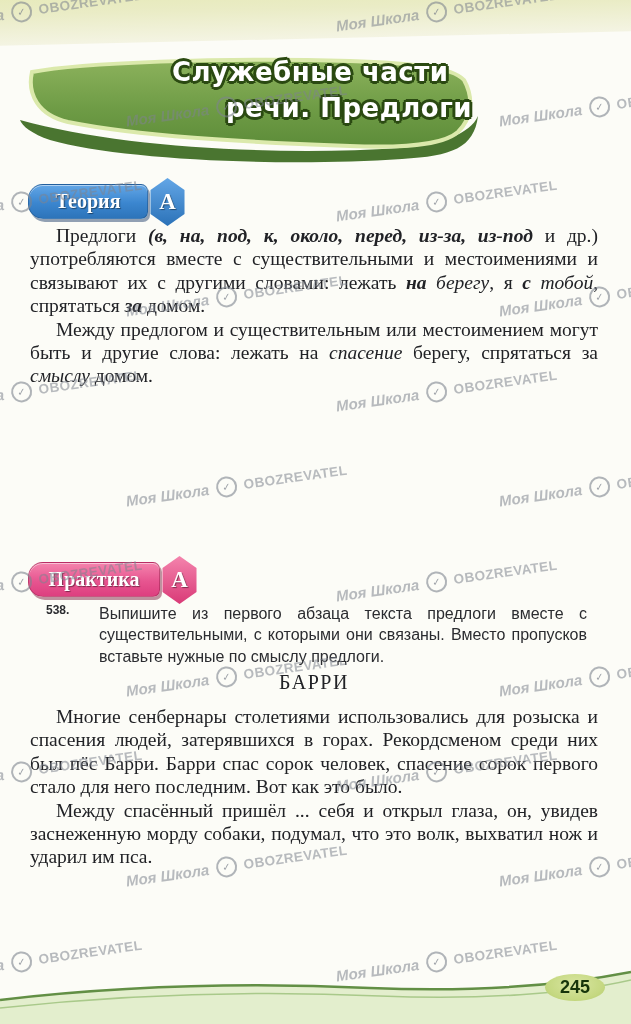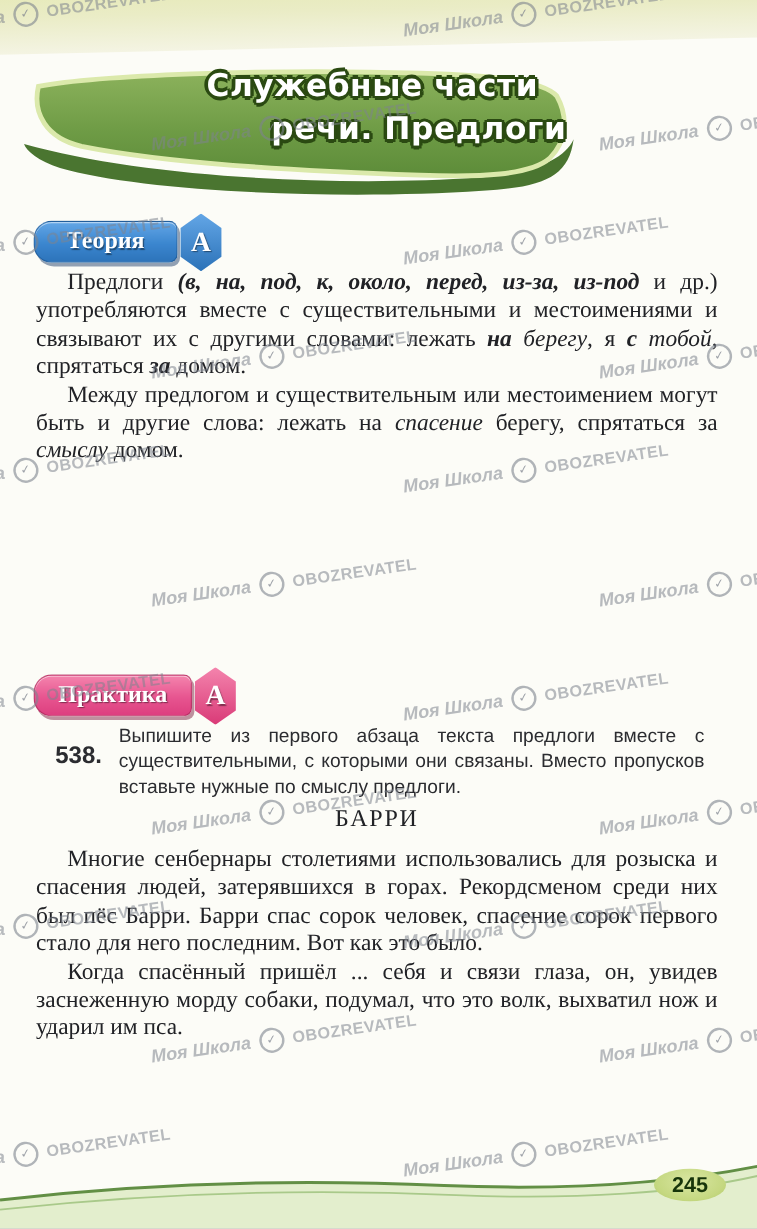--- a/index.html
+++ b/index.html
@@ -84,21 +84,21 @@
   .sg-bi{font-weight:bold; font-style:italic;}
   .theory-text{top:224px;}
   .story-text{top:705px;}
   .story-title{
     position:absolute; left:30px; top:671px; width:568px; z-index:2;
     text-align:center; font-size:20px; letter-spacing:1.5px; color:#212226;
   }
   
   .exercise{position:absolute; left:46px; top:603px; width:541px; z-index:2;
     font-family:"Liberation Sans",sans-serif; color:#2b2c30;}
-  .ex-num{position:absolute; left:0; top:16px; font-weight:bold; font-size:20px;}
+  .ex-num{position:absolute; left:0; top:0; font-weight:bold; font-size:12px;}
   .ex-body{margin-left:53px; width:488px; font-size:16px; line-height:21.4px; text-align:justify;}
   
   .footer-wave{position:absolute; left:0; bottom:0; z-index:1;}
   .page-badge{
     position:absolute; left:545px; top:974px; width:60px; height:27px; z-index:3;
     border-radius:50%;
     background:radial-gradient(ellipse at 50% 38%, #d9e6a2 0%, #c5d881 65%, #b3ca69 100%);
     display:flex; align-items:center; justify-content:center;
     font:bold 18px "Liberation Sans",sans-serif; color:#17350a;
   }
@@ -150,21 +150,21 @@
   </div>
 
   <div class="exercise">
     <span class="ex-num">538.</span>
     <div class="ex-body">Выпишите из первого абзаца текста предлоги вместе с существительными, с которыми они связаны. Вместо пропусков вставьте нужные по смыслу предлоги.</div>
   </div>
 
   <div class="story-title">БАРРИ</div>
   <div class="textblock story-text">
     <p>Многие сенбернары столетиями использовались для розыска и спасения людей, затерявшихся в горах. Рекордсменом среди них был пёс Барри. Барри спас сорок человек, спасение сорок первого стало для него последним. Вот как это было.</p>
-    <p>Когда спасённый пришёл ... себя и связи глаза, он, увидев заснеженную морду собаки, подумал, что это волк, выхватил нож и ударил им пса.</p>
+    <p>Между спасённый пришёл ... себя и открыл глаза, он, увидев заснеженную морду собаки, подумал, что это волк, выхватил нож и ударил им пса.</p>
   </div>
 
   <svg class="footer-wave" width="631" height="58" viewBox="0 0 631 58">
     <path d="M0,34 C120,20 240,16 370,22 C470,26 560,20 631,6 L631,58 L0,58 Z" fill="#e3eecd"></path>
     <path d="M0,34 C120,20 240,16 370,22 C470,26 560,20 631,6" fill="none" stroke="#628f45" stroke-width="2.5"></path>
     <path d="M0,42 C130,28 250,24 380,30 C480,34 570,28 631,14" fill="none" stroke="#a9c98a" stroke-width="1.5"></path>
   </svg>
   <div class="page-badge">
     <span>245</span>
   </div>

